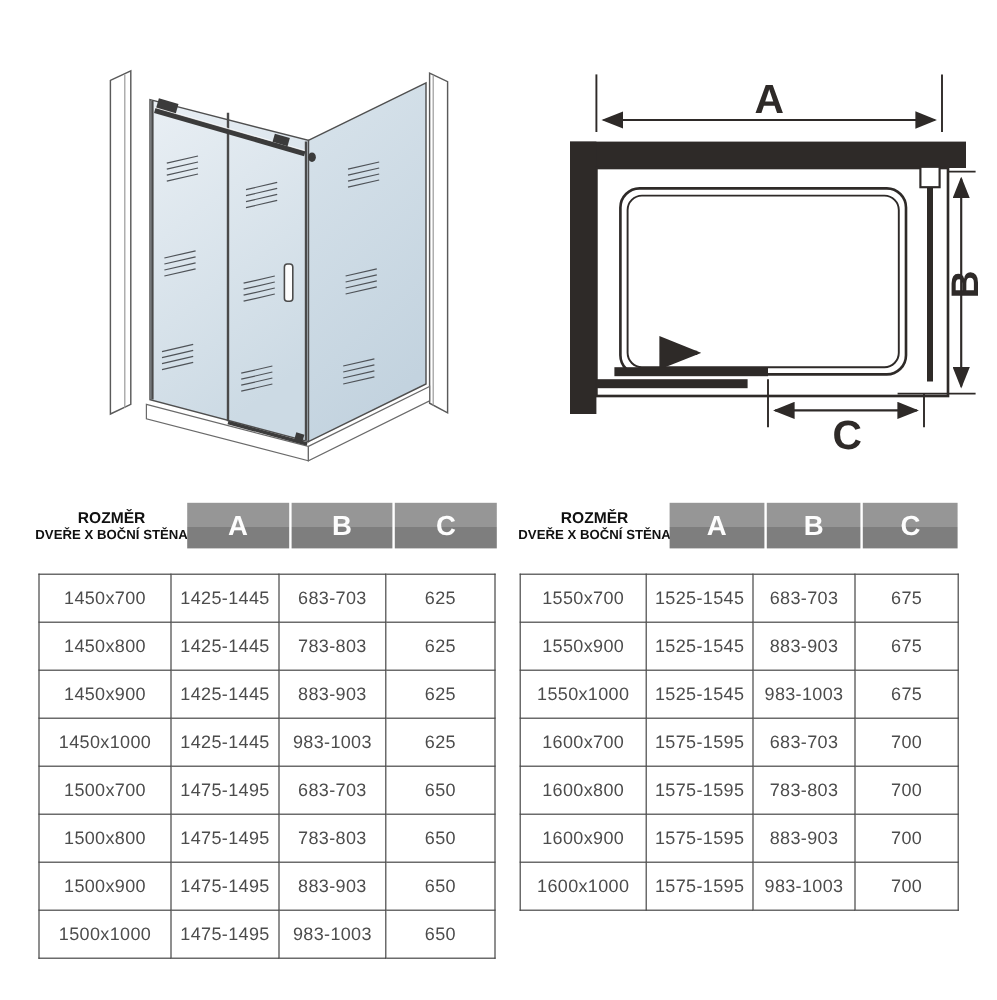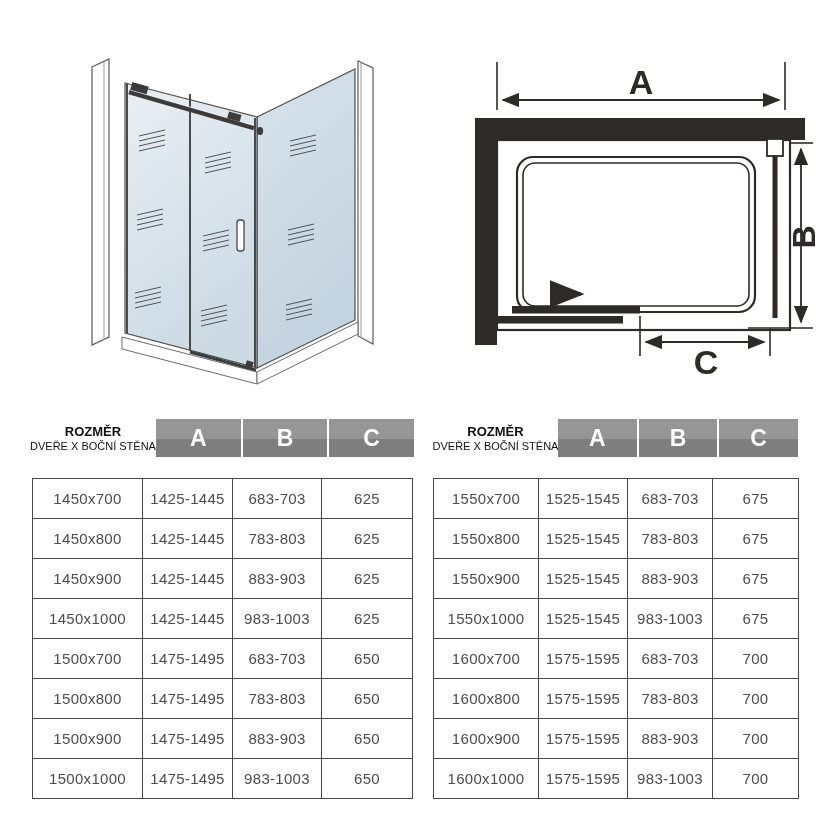--- a/index.html
+++ b/index.html
@@ -6,21 +6,21 @@
   .canvas{position:relative;width:831px;height:833px;background:#ffffff;
           font-family:"Liberation Sans",sans-serif;overflow:hidden;}
   .diagram{position:absolute;}
 
   
   .tblblock{position:absolute;}
   .thead{display:flex;height:38px;align-items:stretch;}
   .tlabel{width:126px;display:flex;flex-direction:column;justify-content:center;
           align-items:center;text-align:center;}
   .tlabel .t1{font-weight:bold;font-size:13px;color:#101010;line-height:17px;white-space:nowrap;}
-  .tlabel .t2{font-weight:normal;font-size:11px;color:#101010;line-height:13px;white-space:nowrap;text-align:center;}
+  .tlabel .t2{font-weight:bold;font-size:11px;color:#101010;line-height:13px;white-space:nowrap;text-align:center;}
   .tbar{flex:1;display:flex;gap:2px;}
   .tbar .cell{flex:1;display:flex;align-items:center;justify-content:center;
     background:linear-gradient(to bottom,#969696 0,#969696 52%,#7e7e7e 52%,#7e7e7e 100%);
     color:#fdfdfd;font-weight:bold;font-size:23px;}
   table.tbody{border-collapse:collapse;margin-top:21px;table-layout:fixed;}
   table.tbody td{border:1.5px solid #474747;height:39px;text-align:center;
     font-size:15px;color:#4c4c4c;padding:0;letter-spacing:.3px;}
   .left-block table.tbody{margin-left:2px;width:380px;}
   .right-block table.tbody{margin-left:0;width:365px;}
 
@@ -255,26 +255,20 @@
           <col style="width:86px">
         </colgroup>
       <tbody>
           <tr>
             <td>1550x700</td>
             <td>1525-1545</td>
             <td>683-703</td>
             <td>675</td>
           </tr>
           <tr>
-            <td>1550x800</td>
-            <td>1525-1545</td>
-            <td>783-803</td>
-            <td>675</td>
-          </tr>
-          <tr>
             <td>1550x900</td>
             <td>1525-1545</td>
             <td>883-903</td>
             <td>675</td>
           </tr>
           <tr>
             <td>1550x1000</td>
             <td>1525-1545</td>
             <td>983-1003</td>
             <td>675</td>

